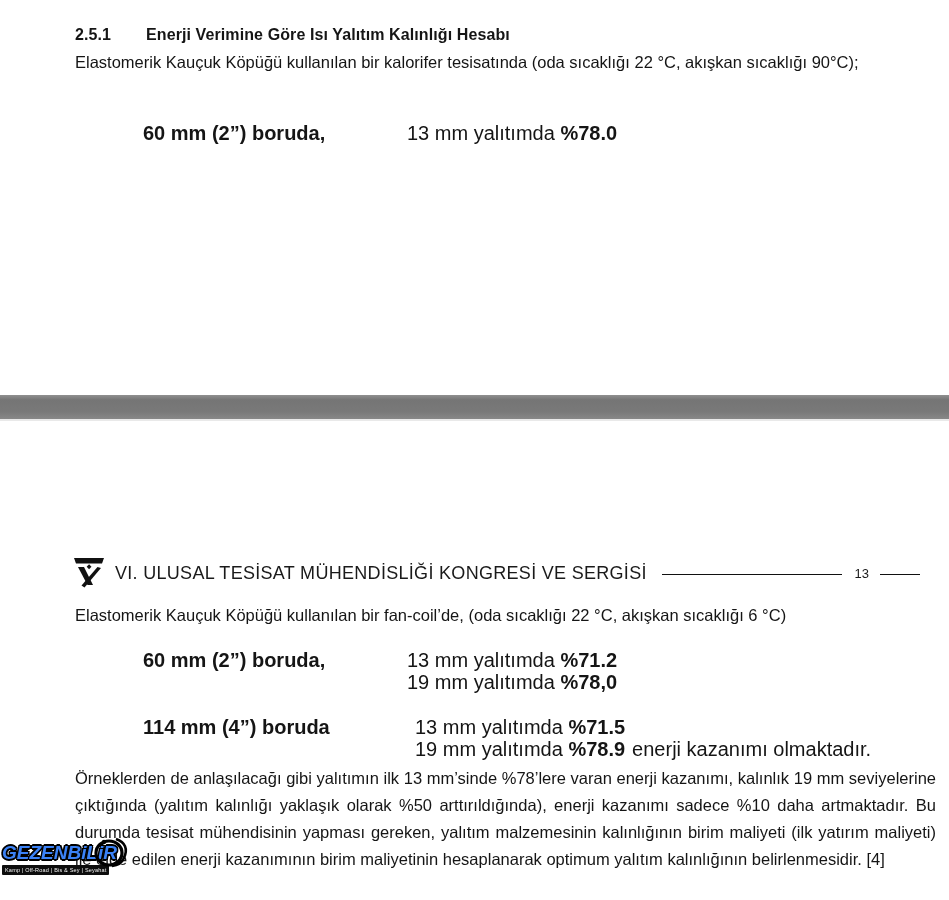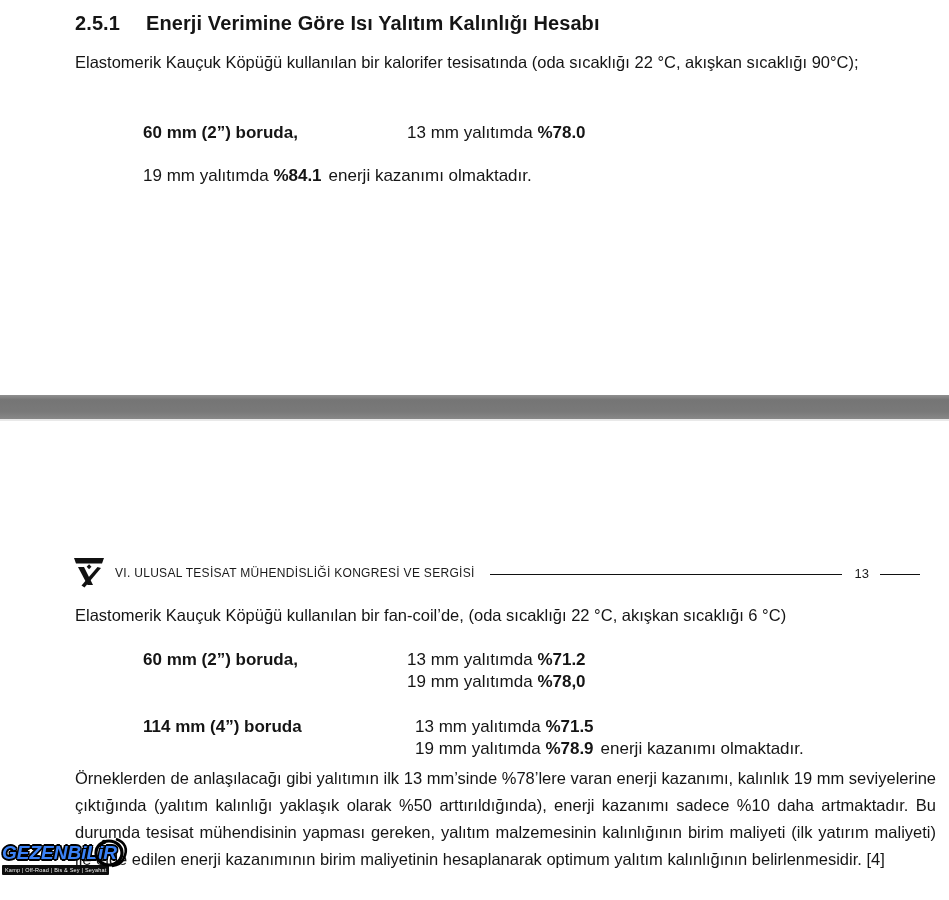--- a/index.html
+++ b/index.html
@@ -5,32 +5,32 @@
   * { margin:0; padding:0; box-sizing:border-box; }
   html,body { background:#ffffff; }
   .page {
     position:relative; width:949px; height:900px; overflow:hidden;
     background:#ffffff; color:#151515;
     font-family:"Liberation Sans","DejaVu Sans",sans-serif;
   }
   .abs { position:absolute; }
 
   
-  .heading { left:75px; top:12px; font-size:20px; font-weight:bold; letter-spacing:.1px; }
+  .heading { left:75px; top:26px; font-size:16px; font-weight:bold; letter-spacing:.1px; }
   .heading .num { display:inline-block; width:71px; }
 
   
   .para { left:75px; top:0; width:861px; font-size:16.5px; line-height:28px; text-align:justify; }
   .para1 { top:48px; }
   .para2 { top:601px; text-align:left; }
   .para3 { top:765px; line-height:27px; }
   .u { text-underline-offset:3px; text-decoration-thickness:1.5px; }
 
   
-  .datablock { left:143px; width:780px; font-size:17px; }
+  .datablock { left:143px; width:780px; font-size:20px; }
   .db1 { top:122px; }
   .db2 { top:649px; }
   .group { display:flex; align-items:flex-start; }
   .db1 .group + .group { margin-top:21px; }
   .db2 .group + .group { margin-top:23px;gap:8px; }
   .pipe { width:264px; font-weight:bold; line-height:22px; flex:0 0 264px; }
   .vals { line-height:22px; }
   .pct { font-weight:bold; }
   .post { padding-left:7px; }
 
@@ -40,21 +40,21 @@
     background:linear-gradient(180deg,#909090 0%,#757575 20%,#797979 70%,#888888 100%);
     border-bottom:2px solid #e9e9e9;
   }
 
   
   .pageheader {
     left:72px; top:558px; width:848px; height:30px;
     display:flex; align-items:center;
   }
   .mmo-logo { flex:0 0 34px; height:30px; margin-right:9px; }
-  .congress { font-size:12px; letter-spacing:.3px; white-space:nowrap; color:#1a1a1a; }
+  .congress { font-size:18px; letter-spacing:.3px; white-space:nowrap; color:#1a1a1a; }
   .rule { height:0; border-top:1.5px solid #111; }
   .rule-long { flex:1 1 auto; margin:2px 13px 0 15px; }
   .rule-short { flex:0 0 40px; margin:2px 0 0 11px; }
   .pagenum { font-size:13px; color:#1a1a1a; }
 
   
   .watermark { left:2px; top:842px; width:140px; }
   .wm-brand {
     font-size:19px; font-weight:900; font-style:italic; letter-spacing:0;
     color:#3b82f6; white-space:nowrap;
@@ -83,21 +83,20 @@
 
   <div class="abs datablock db1">
     <div class="group">
       <div class="pipe">60 mm (2”) boruda,</div>
       <div class="vals">
         <div><span>13 mm yalıtımda </span><span class="pct">%78.0</span></div>
       </div>
     </div>
     <div class="group">
       <div class="vals">
-        <div><span>19 mm yalıtımda </span><span class="pct">%84.1</span><span class="post">enerji kazanımı olmaktadır.</span></div>
       </div>
     </div>
   </div>
 
   <div class="abs graybar"></div>
 
   <div class="abs pageheader">
     <svg class="mmo-logo" viewBox="0 0 34 30">
       <path d="M2 0 H32 L30 5.5 H4 Z" fill="#111"></path>
       <rect x="15.4" y="7" width="3.4" height="3.4" fill="#111" transform="rotate(45 17 8.7)"></rect>

